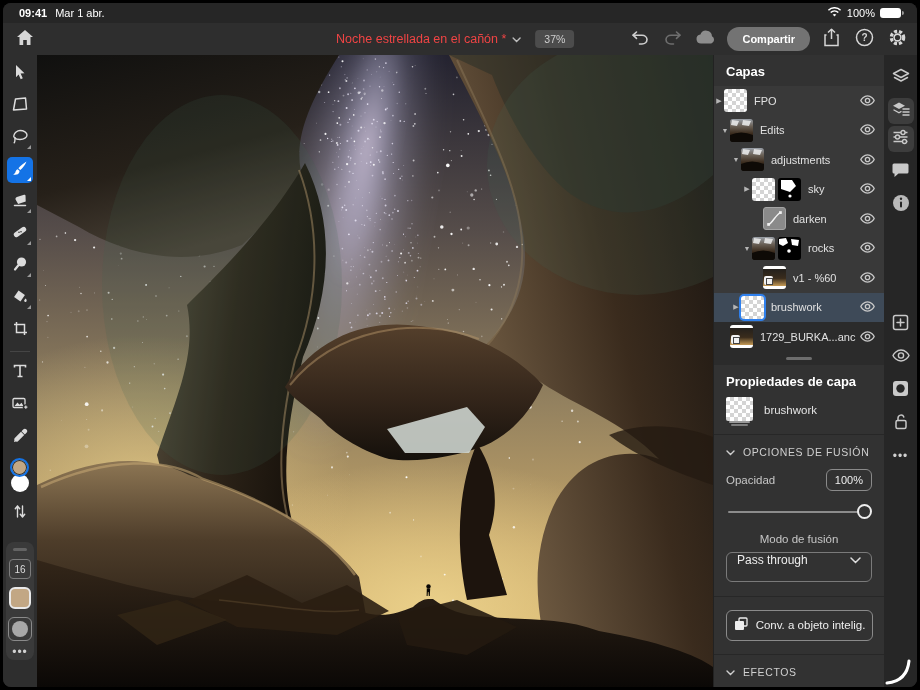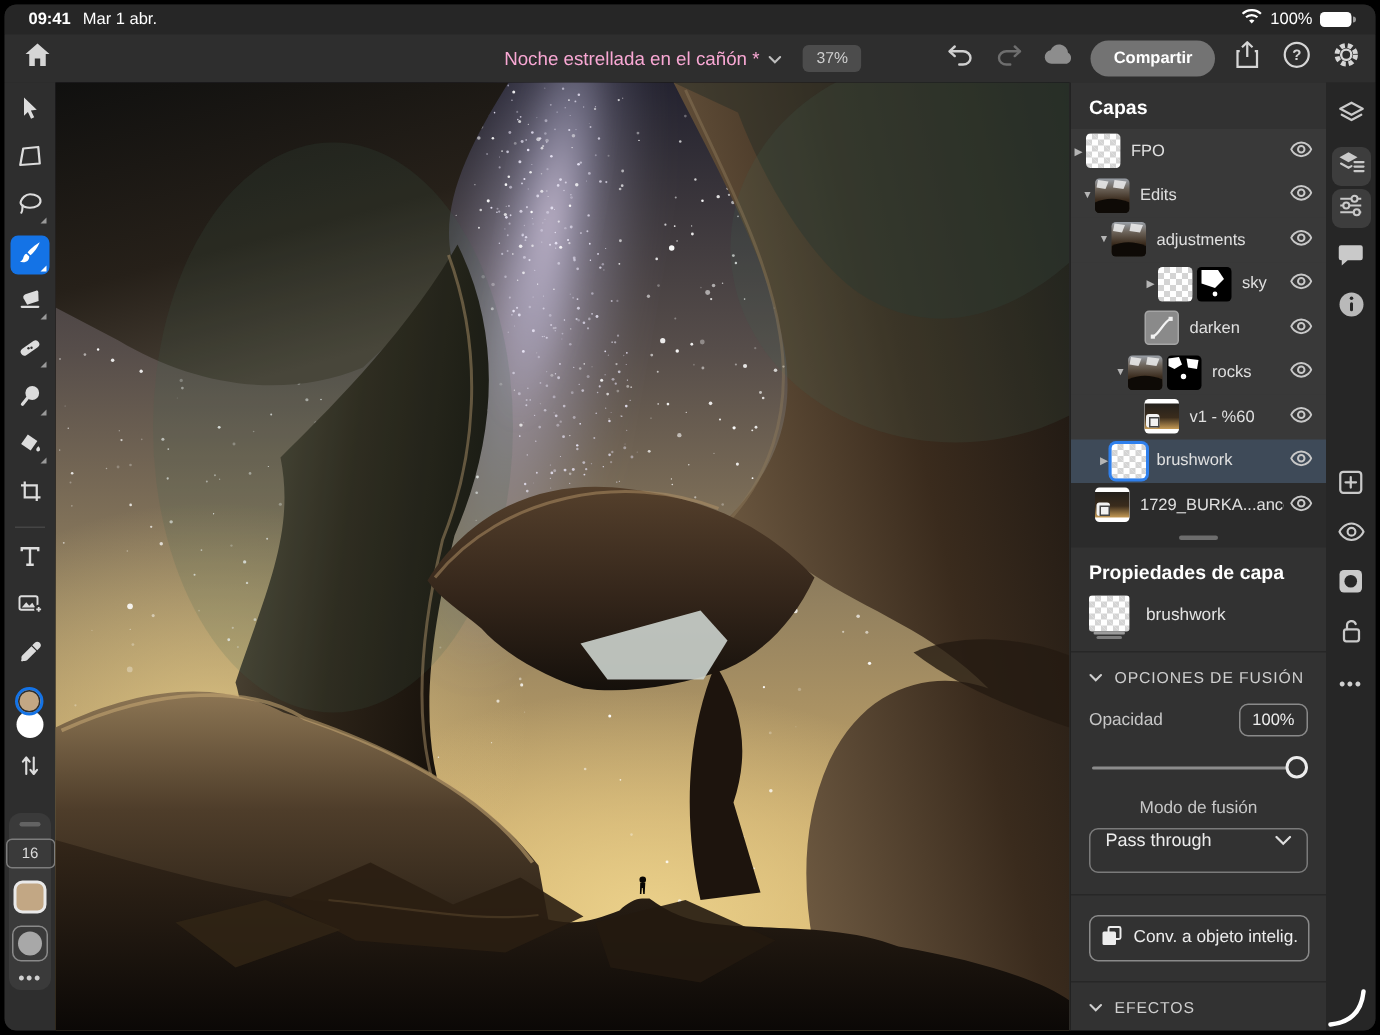--- a/index.html
+++ b/index.html
@@ -13,21 +13,21 @@
   .sb-left{display:flex;gap:8px;align-items:center;}
   .sb-time{font-weight:700;}
   .sb-right{display:flex;gap:5px;align-items:center;}
   .battery{position:relative;width:21px;height:10px;border-radius:3px;background:#fff;}
   .battery:after{content:"";position:absolute;right:-3px;top:3px;width:2px;height:4px;background:#9a9a9a;border-radius:0 2px 2px 0;}
 
   
   .topbar{position:absolute;left:0;top:20px;width:100%;height:32px;background:#2e2e2e;display:flex;align-items:center;}
   .home-btn{position:absolute;left:10px;top:4px;width:26px;height:24px;display:flex;align-items:center;justify-content:center;}
   .title-group{position:absolute;left:50%;transform:translateX(-52%);display:flex;align-items:center;gap:14px;}
-  .doc-title{color:#f9a8d4;font-size:12.5px;display:flex;align-items:center;gap:6px;white-space:nowrap;}
+  .doc-title{color:#ef4444;font-size:12.5px;display:flex;align-items:center;gap:6px;white-space:nowrap;}
   .zoom-badge{background:#4c4c4c;color:#cfcfcf;font-size:10.5px;padding:3px 9px;border-radius:4px;}
   .top-actions{position:absolute;right:8px;display:flex;align-items:center;gap:9px;}
   .icon-btn{width:24px;height:24px;display:flex;align-items:center;justify-content:center;}
   .share-pill{background:#737373;color:#fff;font-size:11px;font-weight:700;border:none;
     height:24px;padding:0 15px;border-radius:13px;display:flex;align-items:center;}
 
   
   .toolrail{position:absolute;left:0;top:52px;bottom:0;width:34px;background:#2e2e2e;
     display:flex;flex-direction:column;align-items:center;padding-top:6px;}
   .tool{position:relative;width:26px;height:26px;margin-bottom:6px;display:flex;align-items:center;justify-content:center;border-radius:5px;}
@@ -35,21 +35,21 @@
   .tool .subtri{position:absolute;right:2px;bottom:2px;width:0;height:0;border-left:4px solid transparent;border-bottom:4px solid #9a9a9a;}
   .tool.sel .subtri{border-bottom-color:#fff;}
   .rail-div{width:20px;height:1px;background:#454545;margin:2px 0 8px;}
   .colorwells{position:relative;width:26px;height:38px;margin:2px 0 4px;}
   .fg-well{position:absolute;left:3px;top:0;width:19px;height:19px;border-radius:50%;background:#c2a784;
     border:2px solid #1473e6;box-shadow:0 0 0 1px #2e2e2e inset;}
   .bg-well{position:absolute;left:4px;top:16px;width:18px;height:18px;border-radius:50%;background:#fff;}
   .brushopts{width:28px;background:#3a3a3a;border-radius:8px;margin-top:10px;padding:6px 0 5px;
     display:flex;flex-direction:column;align-items:center;gap:8px;}
   .bo-handle{width:14px;height:3px;border-radius:2px;background:#636363;}
-  .size-box{width:33px;height:20px;border:1px solid #7d7d7d;border-radius:4px;color:#dcdcdc;font-size:10px;
+  .size-box{width:22px;height:20px;border:1px solid #7d7d7d;border-radius:4px;color:#dcdcdc;font-size:10px;
     display:flex;align-items:center;justify-content:center;}
   .swatch-sq{width:22px;height:22px;border-radius:6px;background:#c2a784;border:2px solid #e9e9e9;}
   .swatch-circle-wrap{width:24px;height:24px;border:1.5px solid #8a8a8a;border-radius:6px;display:flex;align-items:center;justify-content:center;}
   .swatch-circle{width:16px;height:16px;border-radius:50%;background:#a8a8a8;}
   .dots{color:#d0d0d0;font-size:12px;letter-spacing:1px;line-height:6px;}
 
   
   .canvas{position:absolute;left:34px;top:52px;width:676px;height:632px;background:#0a0806;}
   .canvas svg{display:block;}
 
@@ -1448,21 +1448,21 @@
                 <path d="M13 1 L21 2 L19 7 L12 6 Z" fill="#e8e8e8" opacity=".9"></path>
                 <path d="M0 16 Q11 11 23 16 V23 H0 Z" fill="#0e0a06"></path>
               </svg>
             </div>
             <span class="lname">adjustments</span>
             <span class="leye"><svg width="15" height="11" viewBox="0 0 18 13">
                 <path d="M9 1 C4.5 1 1.6 5 1 6.5 C1.6 8 4.5 12 9 12 C13.5 12 16.4 8 17 6.5 C16.4 5 13.5 1 9 1 Z" fill="none" stroke="#c8c8c8" stroke-width="1.6"></path>
                 <circle cx="9" cy="6.5" r="2.6" fill="none" stroke="#c8c8c8" stroke-width="1.6"></circle>
               </svg></span>
           </div>
-          <div class="lrow" style="padding-left: 28px; margin-left: 20px;">
+          <div class="lrow" style="padding-left: 28px;">
             <span class="tri">▶</span>
             <div class="thumb checker"></div>
             <div class="thumb mask-thumb">
               <svg viewBox="0 0 23 23">
                 <path d="M3 2 L14 2 L18 8 L12 14 L3 11 Z" fill="#fff"></path>
                 <circle cx="12" cy="18" r="1.6" fill="#fff"></circle>
               </svg>
             </div>
             <span class="lname">sky</span>
             <span class="leye"><svg width="15" height="11" viewBox="0 0 18 13">

